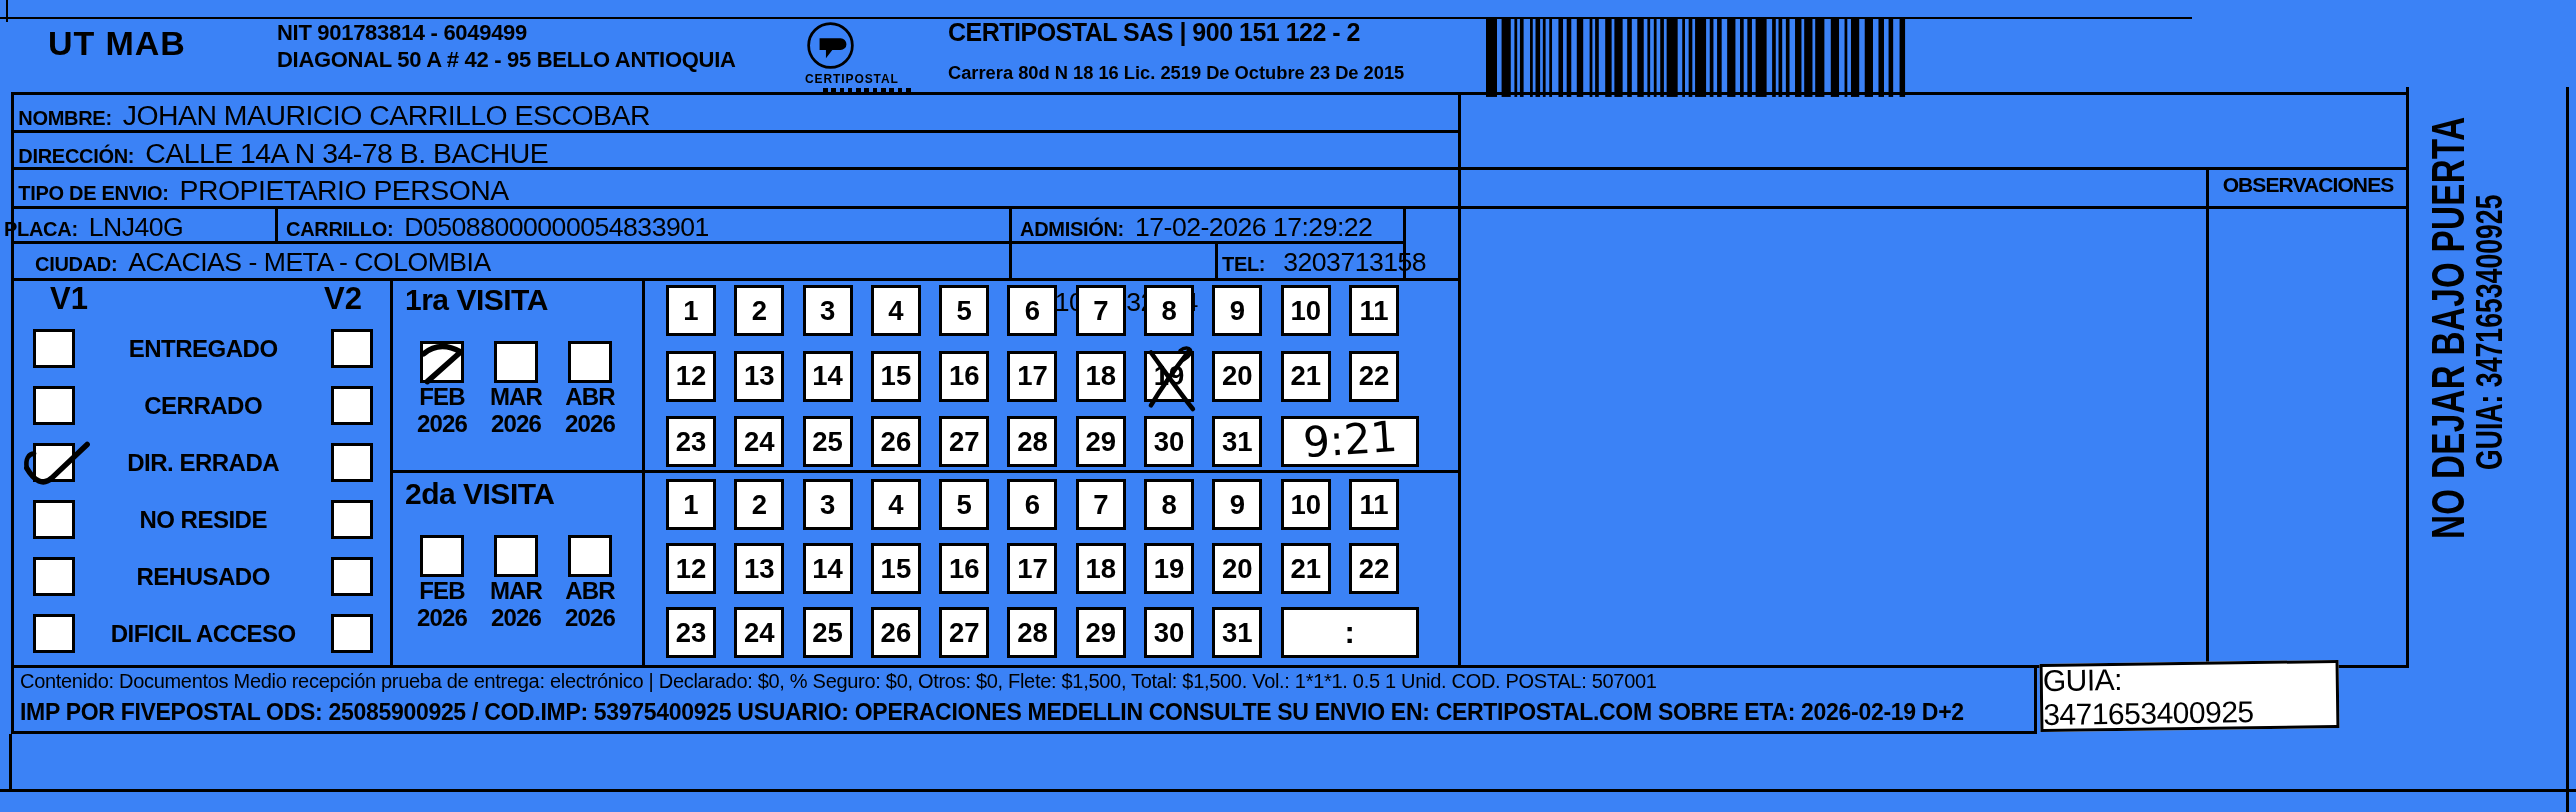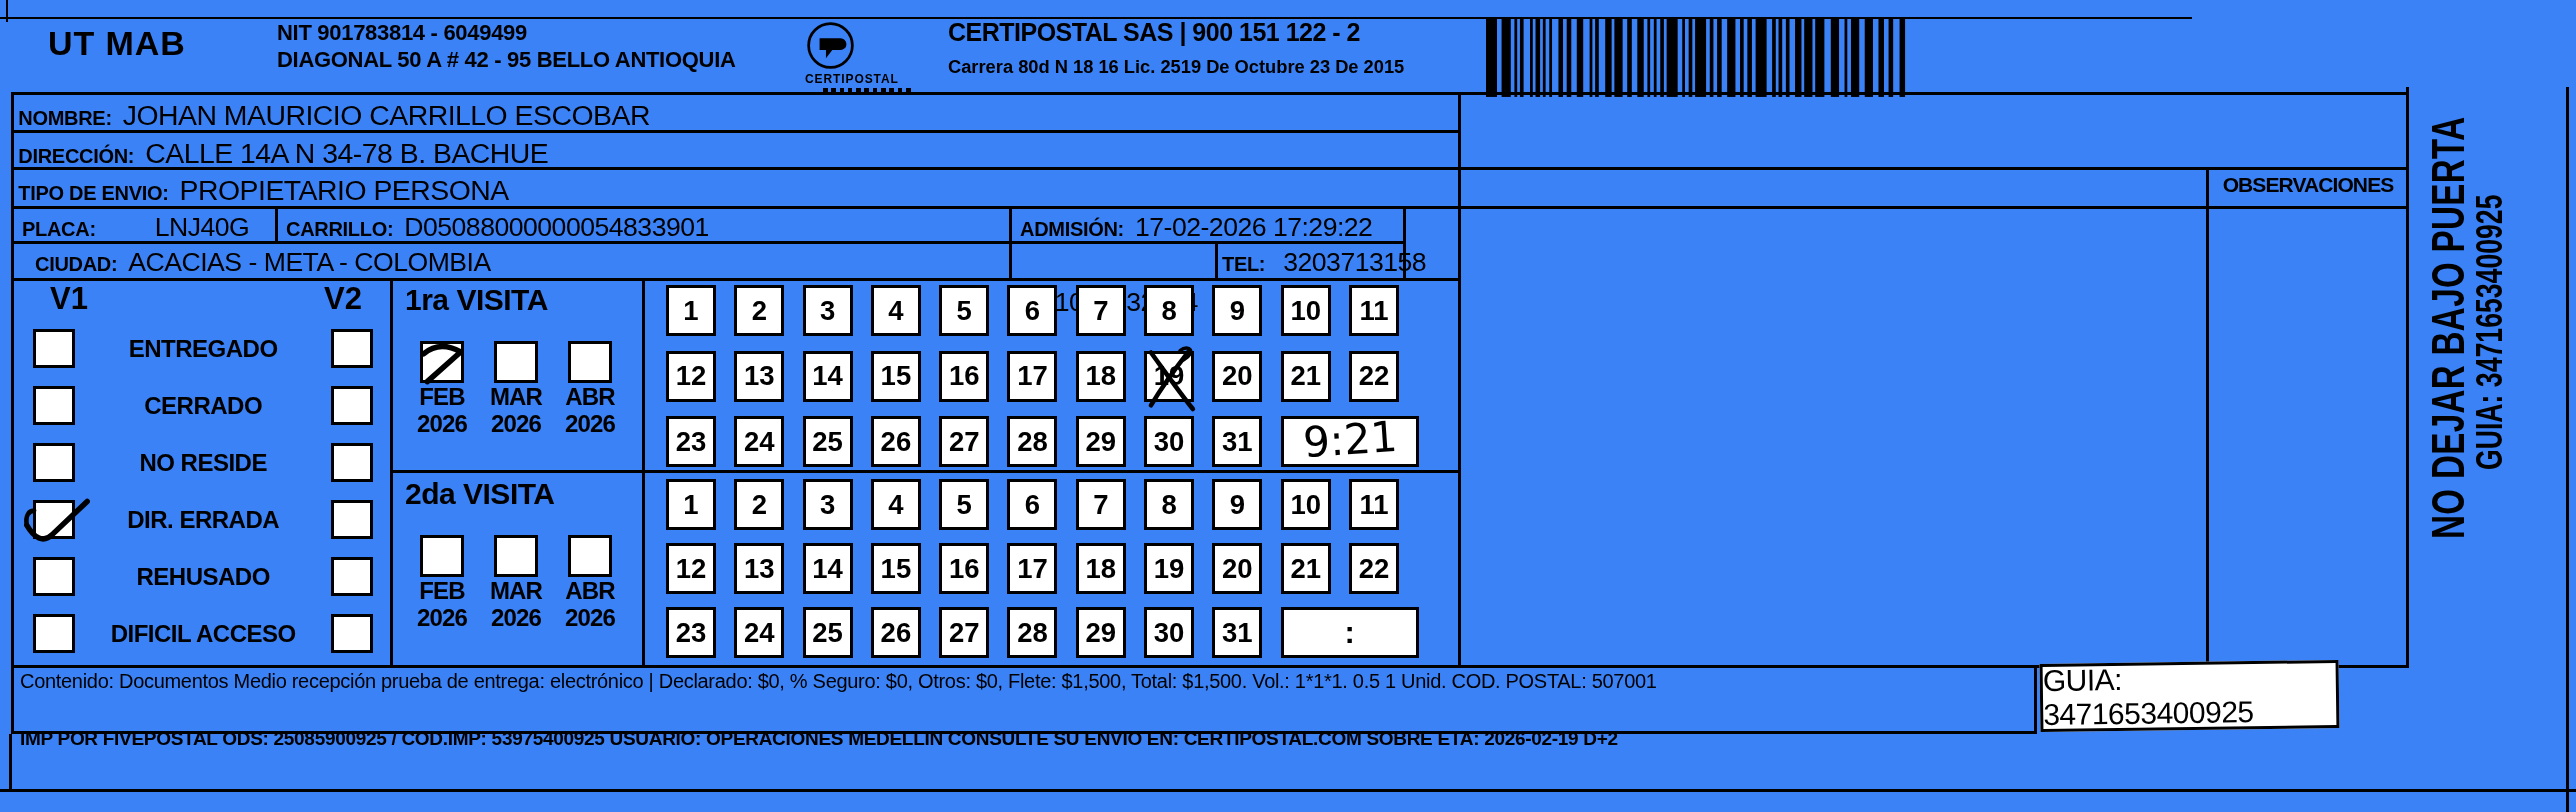--- a/index.html
+++ b/index.html
@@ -10,32 +10,32 @@
 
   
   #sender{left:48px;top:24px;font-size:34px;font-weight:700;letter-spacing:0.9px;}
   #nit-block{left:277px;top:20px;font-size:22px;font-weight:700;line-height:26.6px;letter-spacing:-0.3px;}
   #logo{left:805px;top:20px;width:123px;text-align:left;}
   #logo .lg-text{font-size:12px;font-weight:700;letter-spacing:0.9px;margin-top:-1.8px;}
   #logo .squiggle{width:88px;height:4.6px;margin:1.8px auto 0;
      background:repeating-linear-gradient(90deg,#000 0 4.6px,transparent 4.6px 8.3px);}
   #company-block{left:948px;top:18.3px;}
   #company-block .c1{font-size:25px;font-weight:700;letter-spacing:-0.5px;}
-  #company-block .c2{font-size:18.3px;font-weight:700;margin-top:9px;}
+  #company-block .c2{font-size:18.3px;font-weight:700;margin-top:15px;}
   #barcode{left:1486px;top:18.3px;width:431px;height:79px;}
 
   
   .frow{position:absolute;display:flex;align-items:baseline;white-space:nowrap;}
   .flabel{font-weight:700;font-size:20px;letter-spacing:-0.3px;}
   .fvalue{font-size:28.4px;letter-spacing:-0.5px;margin-left:11px;}
   .fvalue.sm{font-size:26.6px;}
   #f-nombre{left:18.3px;top:99px;}
   #f-direccion{left:18.3px;top:137px;}
   #f-tipo{left:18.3px;top:174px;}
-  #f-placa{left:22px;top:212px;gap:48px;}
+  #f-placa{left:4px;top:212px;}
   #f-documento{left:286px;top:212px;}
   #f-admision{left:1020px;top:212px;}
   #f-ciudad{left:35px;top:247px;}
   #f-id{left:1018px;top:247px;margin-top:40px;}
   #f-tel{left:1222px;top:247px;}
   #f-tel .fvalue{margin-left:18px;}
 
   #firma-header{left:1458px;top:171px;width:747px;text-align:center;font-size:22px;font-weight:700;}
   #obs-header{left:2206px;top:173px;width:204px;text-align:center;font-size:21px;font-weight:700;letter-spacing:-0.9px;}
 
@@ -65,21 +65,21 @@
   .day-box{position:relative;box-sizing:border-box;width:50px;height:51px;border:3.7px solid #000;
            margin-right:18.3px;display:flex;align-items:center;justify-content:center;
            font-size:27.5px;font-weight:700;background:#fff;}
   .time-box{position:relative;box-sizing:border-box;width:138px;height:51px;border:3.7px solid #000;
             display:flex;align-items:center;justify-content:center;background:#fff;}
   .time-hand{font-family:"DejaVu Sans",sans-serif;font-size:42px;transform:rotate(-4deg);margin-top:-5.5px;}
   .time-print{font-size:31px;font-weight:700;}
 
   
   #footer-l1{left:20px;top:670px;width:2008px;font-size:20px;letter-spacing:-0.3px;white-space:nowrap;}
-  #footer-l2{left:20px;top:699px;width:2008px;font-size:19px;font-weight:700;letter-spacing:-0.3px;white-space:nowrap;margin-top:29px;}
+  #footer-l2{left:20px;top:699px;width:2008px;font-size:23px;font-weight:700;letter-spacing:-0.3px;white-space:nowrap;}
   #guia-box{left:2040px;top:662px;width:299px;height:68px;border:3.7px solid #000;box-sizing:border-box;
             display:flex;align-items:center;justify-content:center;font-size:30px;letter-spacing:-0.5px;
             transform:rotate(-0.8deg);background:#fff;}
 
   
   .side-rot{position:absolute;white-space:nowrap;transform-origin:0 0;font-weight:700;}
   #side-line1{left:2421px;top:539px;font-size:46px;transform:rotate(-90deg) scaleX(0.72);letter-spacing:0.5px;}
   #side-line2{left:2469px;top:470px;font-size:37px;transform:rotate(-90deg) scaleX(0.72);}
 </style>
 </head>
@@ -226,32 +226,32 @@
           <span class="chk"></span>
           <span class="status-label">ENTREGADO</span>
           <span class="chk"></span>
         </div>
         <div class="status-row">
           <span class="chk"></span>
           <span class="status-label">CERRADO</span>
           <span class="chk"></span>
         </div>
         <div class="status-row">
-          <span class="chk"></span>
-          <span class="status-label">NO RESIDE</span>
-          <span class="chk"></span>
-        </div>
-        <div class="status-row">
           <span class="chk">
             <svg style="position:absolute;left:-14.7px;top:-7.3px;width:72px;height:53px" viewBox="0 0 78 58">
               <path d="M6 32 C 4 22 8 16 14 16" fill="none" stroke="#000" stroke-linecap="round" stroke-width="5"></path>
               <path d="M6 32 C 14 46 24 52 34 42 L 72 6" fill="none" stroke="#000" stroke-linecap="round" stroke-width="6"></path>
             </svg>
           </span>
           <span class="status-label">DIR. ERRADA</span>
+          <span class="chk"></span>
+        </div>
+        <div class="status-row">
+          <span class="chk"></span>
+          <span class="status-label">NO RESIDE</span>
           <span class="chk"></span>
         </div>
         <div class="status-row">
           <span class="chk"></span>
           <span class="status-label">REHUSADO</span>
           <span class="chk"></span>
         </div>
         <div class="status-row">
           <span class="chk"></span>
           <span class="status-label">DIFICIL ACCESO</span>

